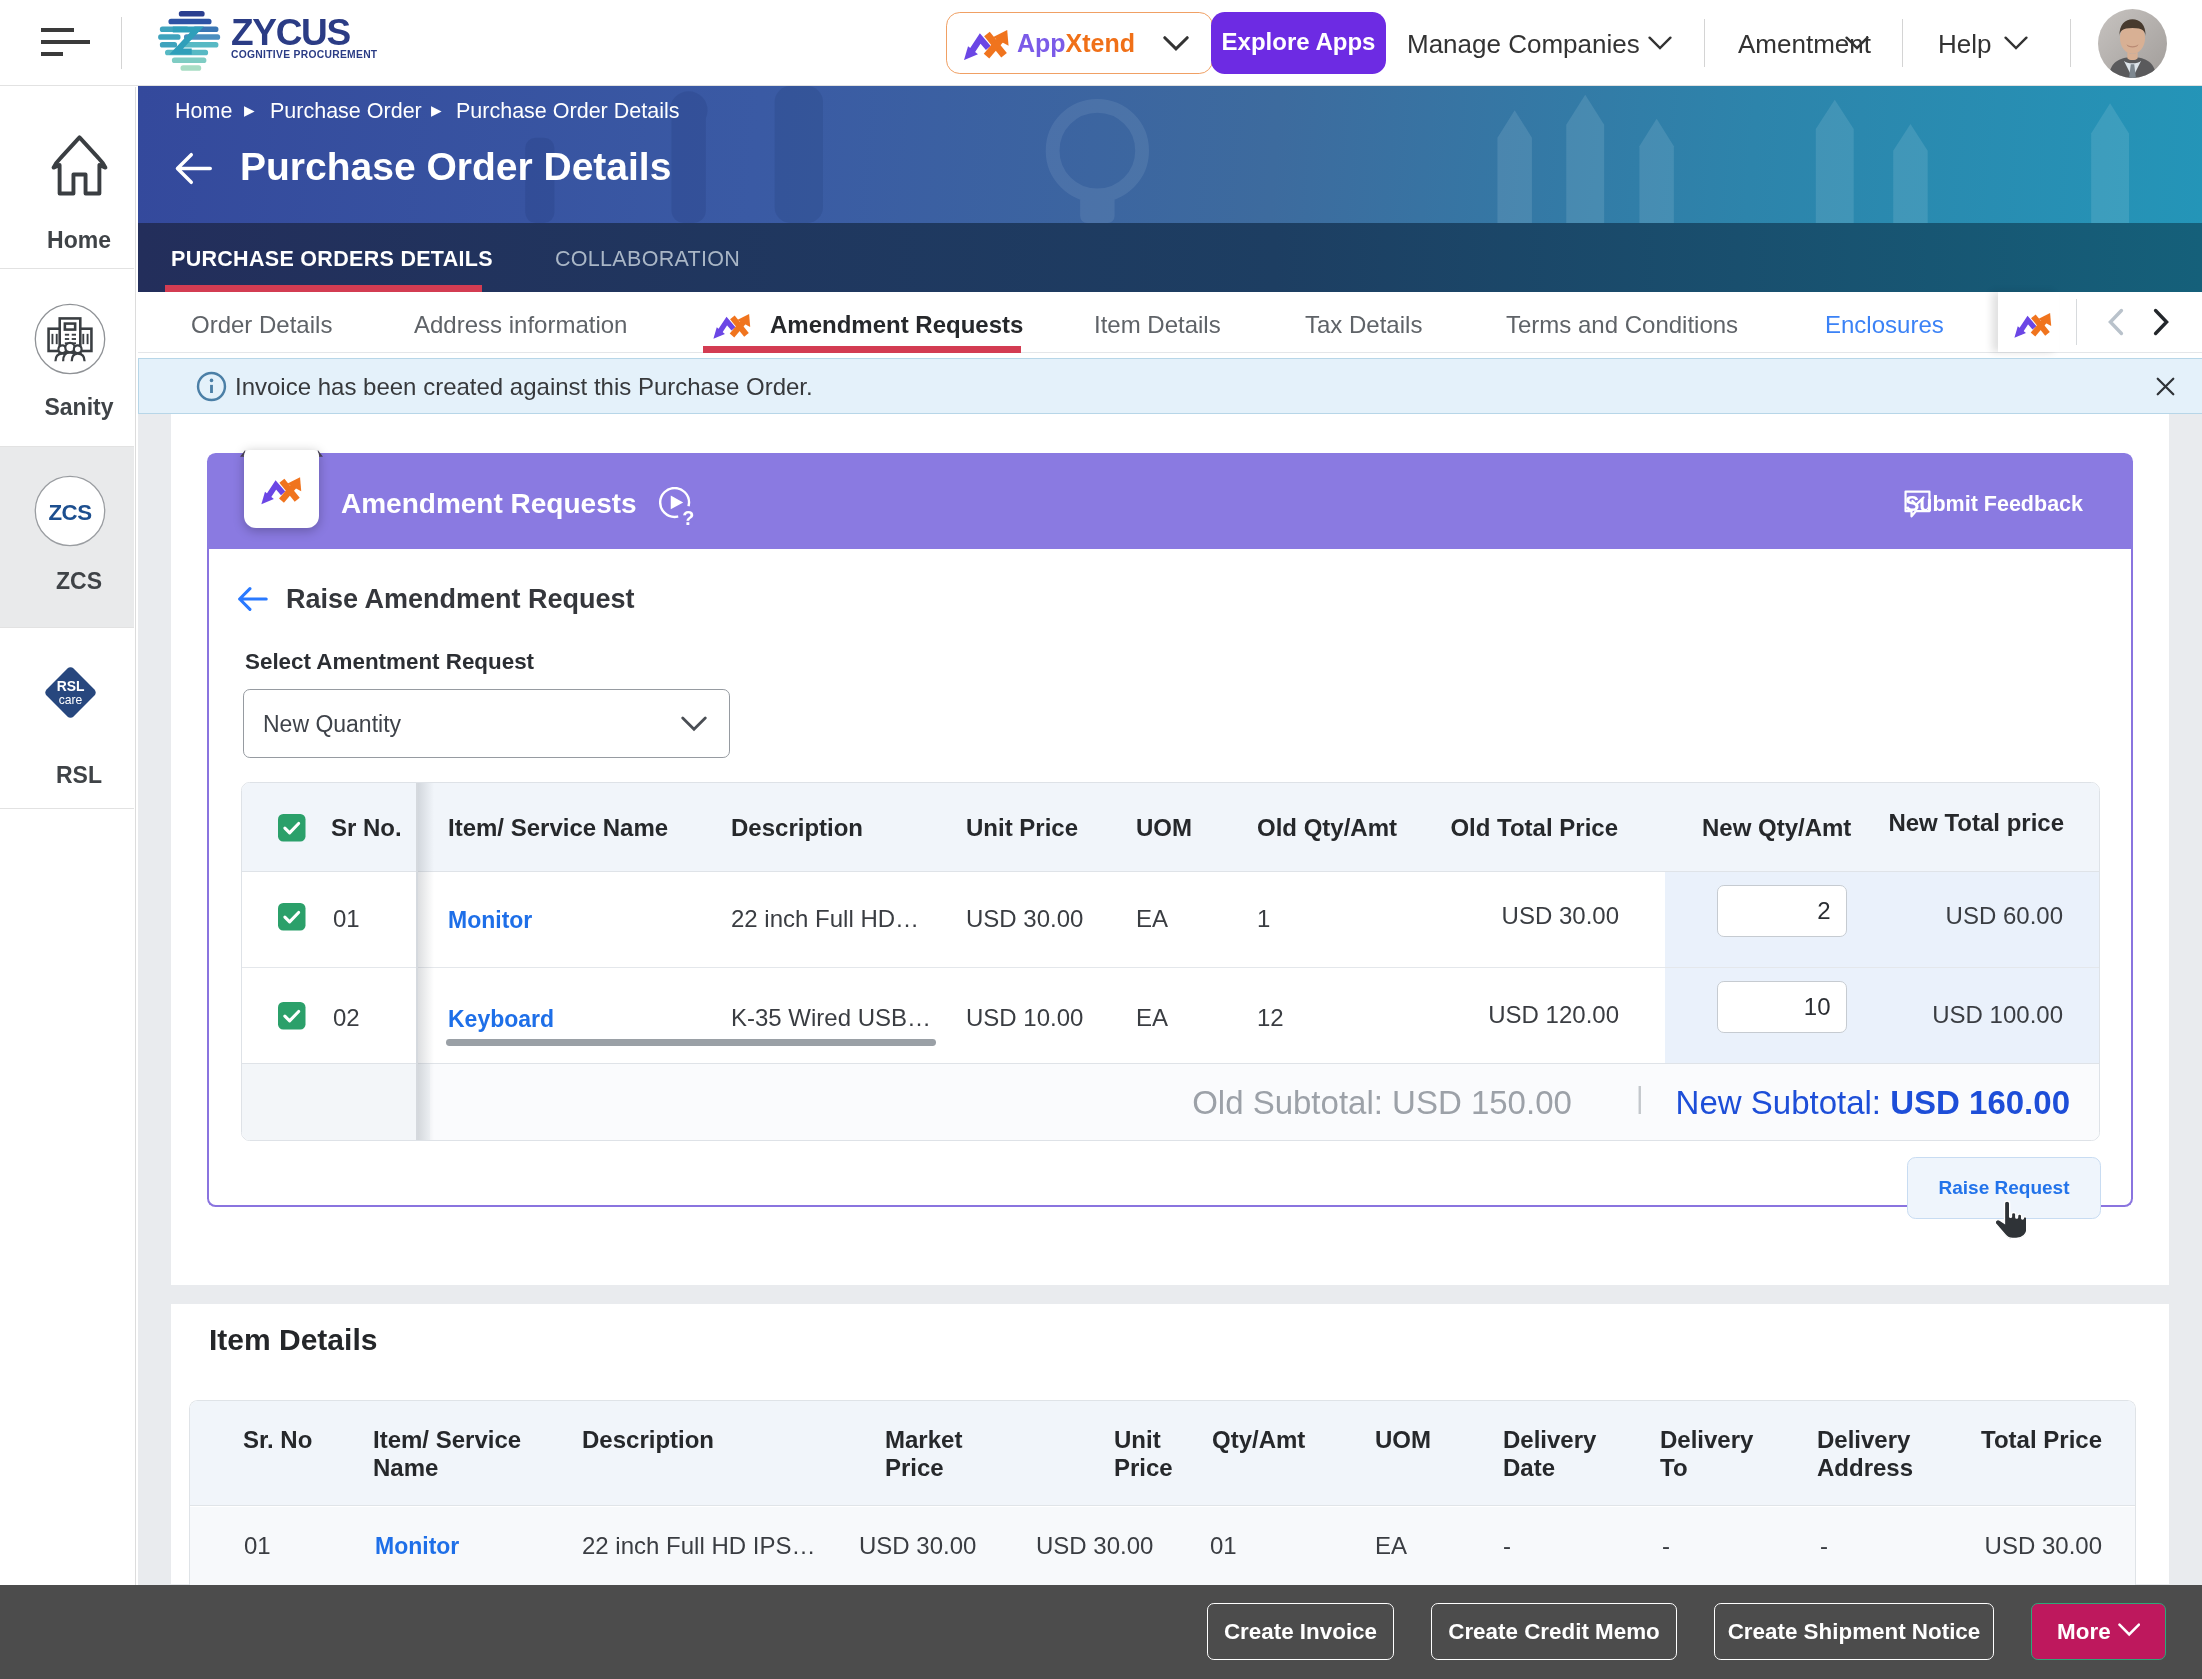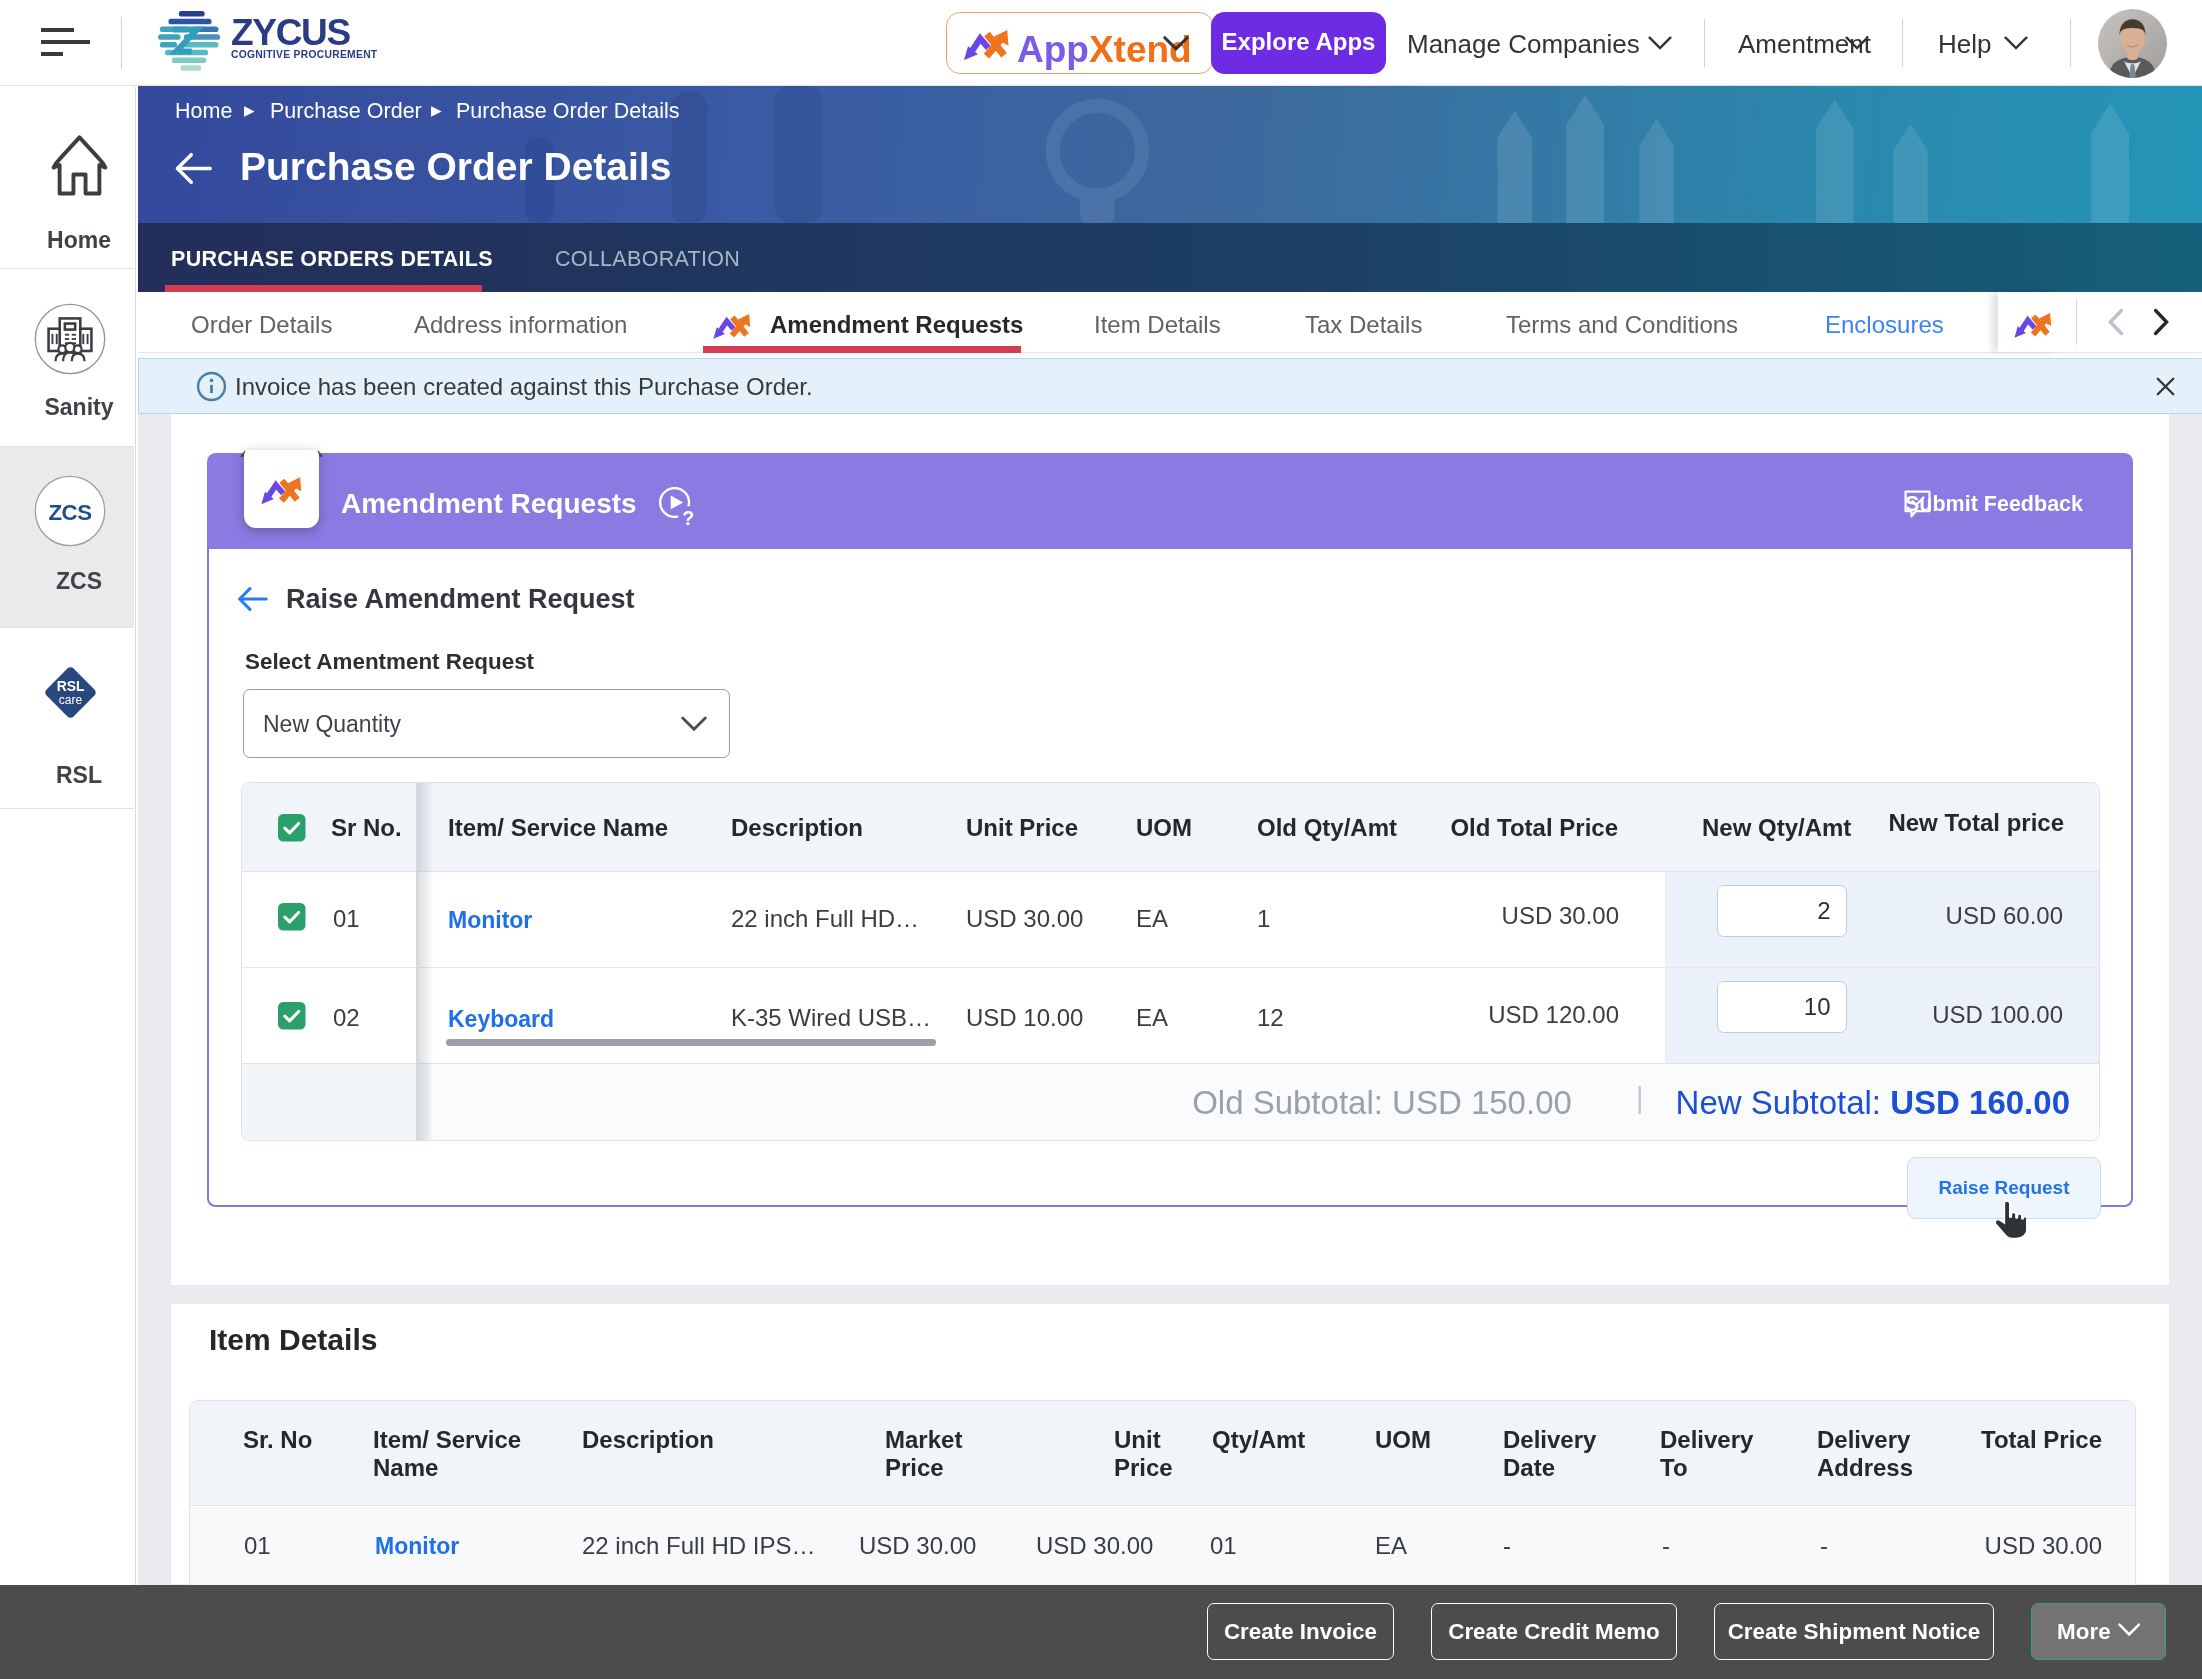--- a/index.html
+++ b/index.html
@@ -73,21 +73,21 @@
   <div class="abs" style="left:231px;top:49px;width:189px;font-size:10.3px;font-weight:bold;color:#2b3c85;letter-spacing:0.3px;white-space:nowrap;">COGNITIVE PROCUREMENT</div>
 
   <div class="abs" style="left:946px;top:12px;width:267px;height:62px;border:1.7px solid #f0a064;border-radius:13.8px;background:#fff;"></div>
   <svg class="abs" style="left:964px;top:26px;" width="45" height="34" viewBox="0 0 100 74">
     <path d="M13,62 L36,27 L54,48" stroke="#6b46e5" stroke-width="14" fill="none"></path>
     <polygon points="0,75 9,44 31,62" fill="#6b46e5"></polygon>
     <path d="M51,17 L89,64" stroke="#f0741e" stroke-width="16" fill="none"></path>
     <path d="M50,66 L84,26" stroke="#f0741e" stroke-width="16" fill="none"></path>
     <polygon points="96,8 99,43 64,24" fill="#f0741e"></polygon>
   </svg>
-  <div class="abs" style="left:1017px;top:29px;font-size:37px;font-weight:bold;white-space:nowrap;"><span style="color:#7b5be8;">App</span><span style="color:#f07018;">Xtend</span></div>
+  <div class="abs" style="left:1017px;top:29px;font-size:25px;font-weight:bold;white-space:nowrap;"><span style="color:#7b5be8;">App</span><span style="color:#f07018;">Xtend</span></div>
   <svg class="abs" style="left:1163px;top:36px;" width="26" height="15.5" viewBox="0 0 30 18">
       <path d="M2 2 L15 15 L28 2" stroke="#333" stroke-width="3.5" fill="none" stroke-linecap="round"></path>
     </svg>
   <div class="abs" style="left:1211px;top:12px;width:175px;height:62px;background:#6d2be3;border-radius:13.8px;color:#fff;font-size:24px;font-weight:bold;text-align:center;line-height:60px;white-space:nowrap;">Explore Apps</div>
 
   <div class="abs" style="left:1407px;top:29px;font-size:26px;color:#333;white-space:nowrap;">Manage Companies</div>
   <svg class="abs" style="left:1648px;top:36px;" width="24" height="14.6" viewBox="0 0 30 18">
       <path d="M2 2 L15 15 L28 2" stroke="#333" stroke-width="3" fill="none" stroke-linecap="round"></path>
     </svg>
   <div class="vdiv" style="left:1704px;top:19px;height:48px;"></div>
@@ -411,19 +411,19 @@
         <div class="abs cell2" style="left:1630px;top:131px;">-</div>
         <div class="abs cell2" style="left:1757px;top:131px;width:155px;text-align:right;">USD 30.00</div>
       </div>
     </div>
   </div>
 </div>
 <div id="footer">
   <div class="fbtn" style="left:1207px;width:187px;">Create Invoice</div>
   <div class="fbtn" style="left:1431px;width:246px;">Create Credit Memo</div>
   <div class="fbtn" style="left:1714px;width:280px;">Create Shipment Notice</div>
-  <div class="fbtn" style="left:2031px;width:135px;background:#737373;border-color:#2ea879;">More
+  <div class="fbtn" style="left:2031px;width:135px;background:#be185d;border-color:#2ea879;">More
     <svg style="vertical-align:middle;margin-left:6.9px;margin-top:-3.4px;" width="22.4" height="13.8" viewBox="0 0 30 18">
         <path d="M2 2 L15 15 L28 2" stroke="#fff" stroke-width="3.4" fill="none" stroke-linecap="round"></path>
       </svg>
   </div>
 </div>
 
 
 </body></html>

